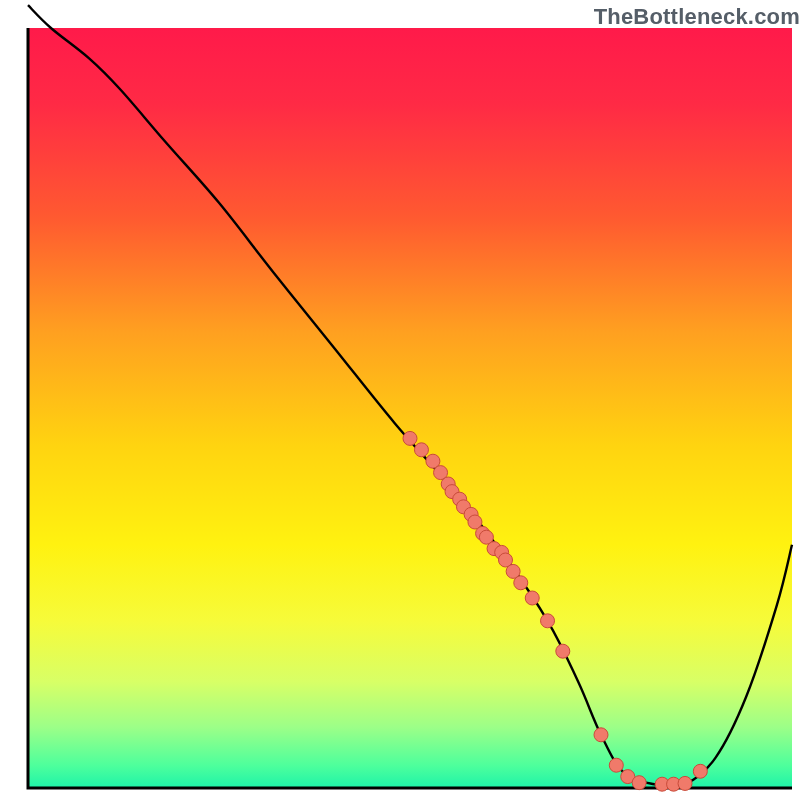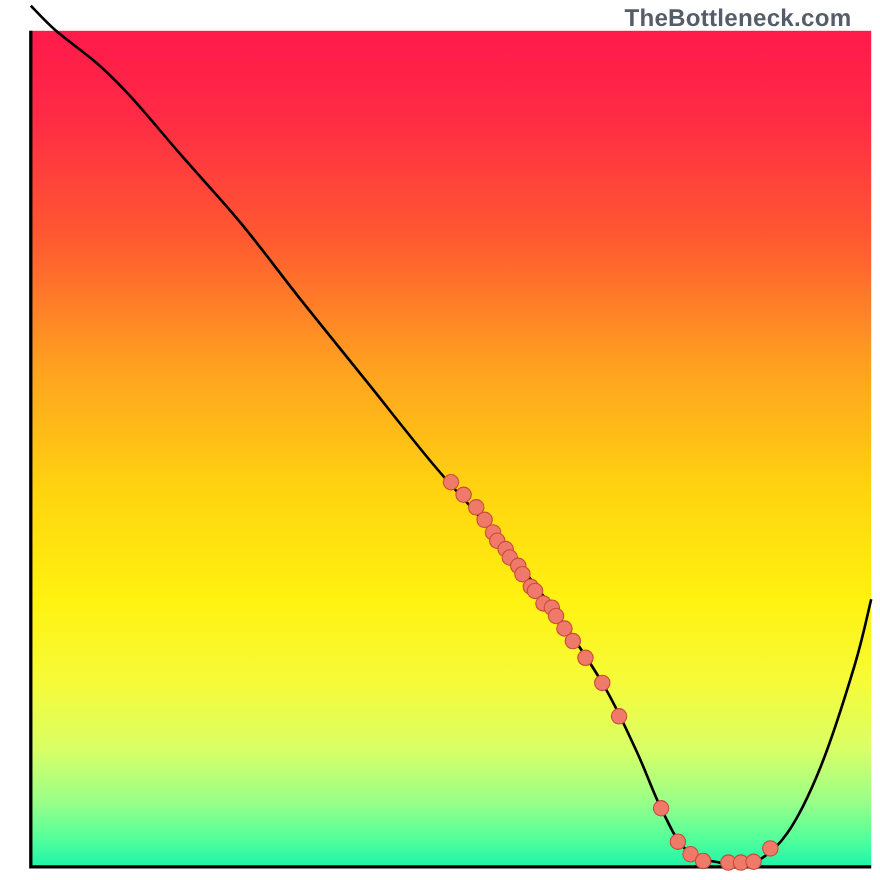--- a/index.html
+++ b/index.html
@@ -12,21 +12,21 @@
     overflow: hidden;
   }
   .stage {
     position: relative;
     width: 800px;
     height: 800px;
   }
   .watermark {
     position: absolute;
     top: 4px;
-    right: 26px;
+    right: 0;
     font-weight: 600;
     color: #555e68;
     font-size: 22px;
     letter-spacing: 0.2px;
     z-index: 5;
   }
   svg {
     position: absolute;
     top: 0;
     left: 0;

